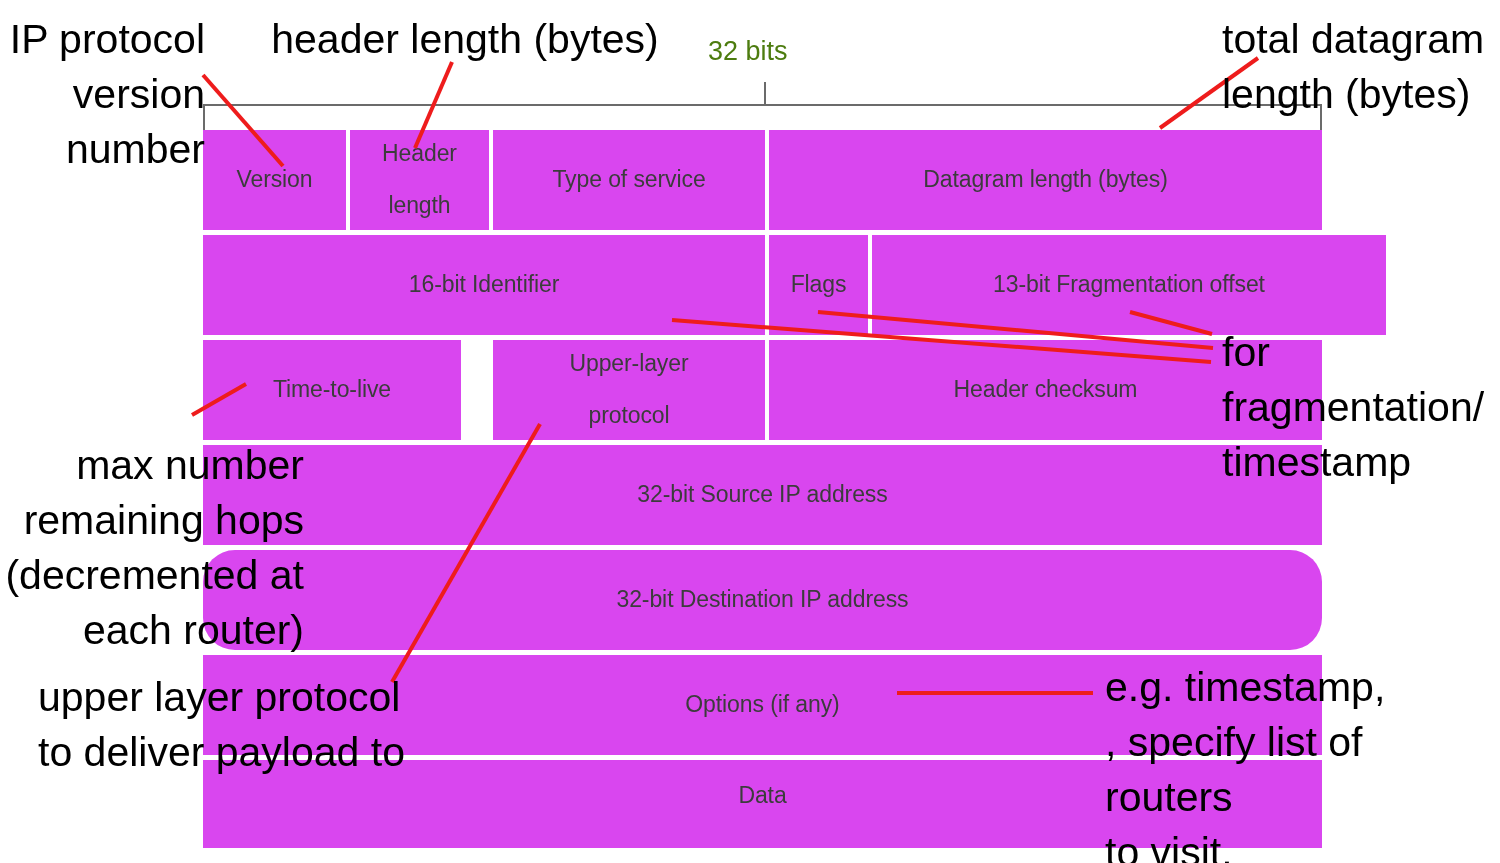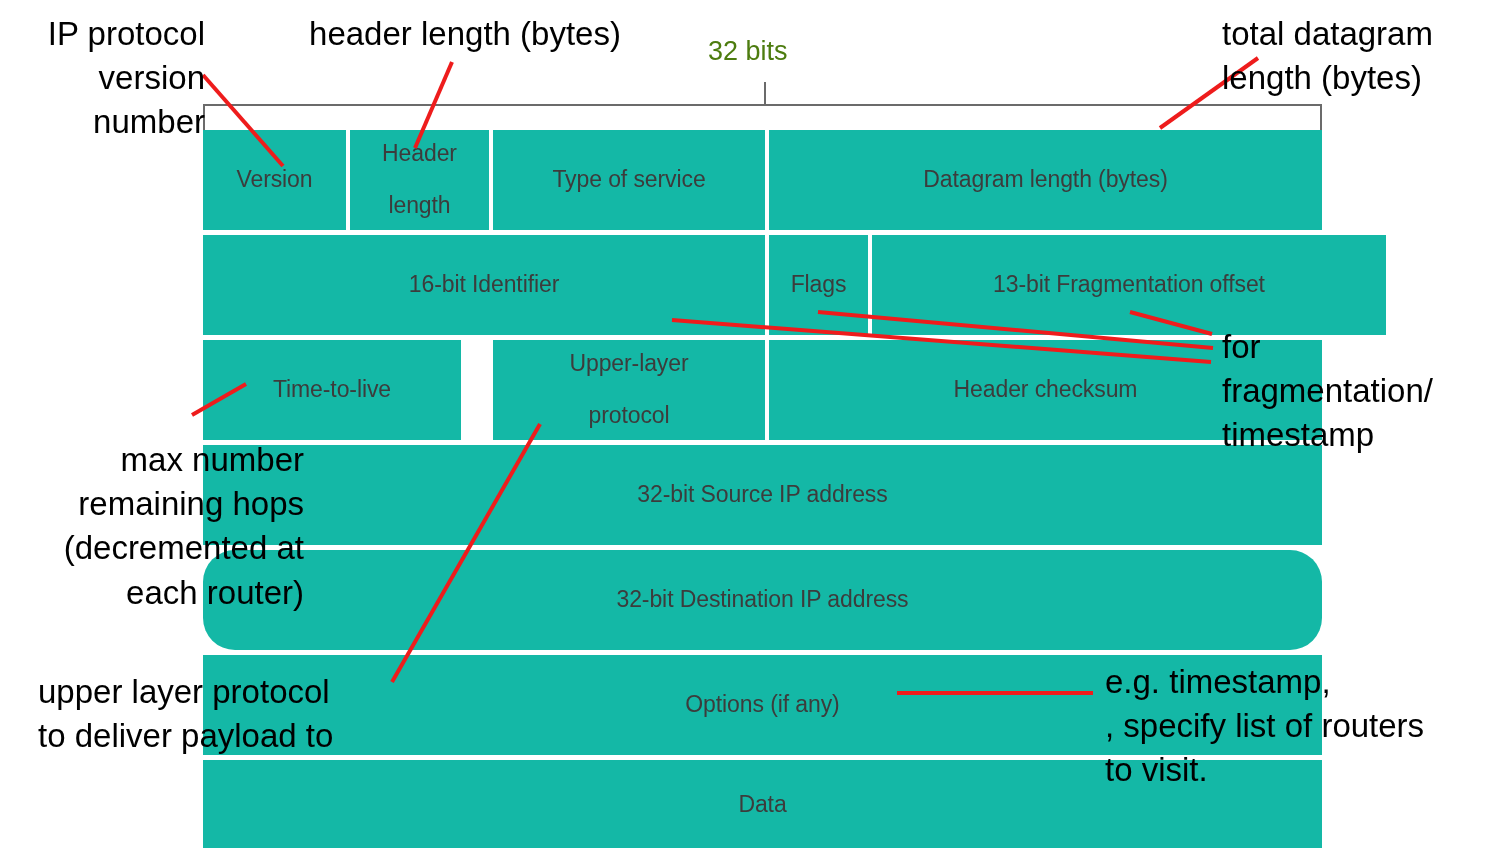--- a/index.html
+++ b/index.html
@@ -28,21 +28,21 @@
     position: absolute;
     left: 0;
     width: 100%;
     box-sizing: border-box;
   }
   .cell {
     position: absolute;
     top: 0;
     height: 100%;
     box-sizing: border-box;
-    background: #14b8a6;
+    background: #d946ef;
     display: flex;
     align-items: center;
     justify-content: center;
     text-align: center;
     color: #3c3c3c;
     font-size: 23px;
     font-family: "Liberation Sans", sans-serif;
     line-height: 1.12;
     letter-spacing: -0.1px;
   }
@@ -87,21 +87,21 @@
     top: 36px;
     font-size: 27px;
     color: #4d7c0f;
     font-family: "Liberation Sans", sans-serif;
   }
 
   
   .callout {
     position: absolute;
     color: #000000;
-    font-size: 33px;
+    font-size: 41px;
     line-height: 1.34;
     font-family: "Liberation Sans", sans-serif;
     white-space: pre-line;
   }
   .ca-right  { text-align: right; }
   .ca-left   { text-align: left; }
   .ca-center { text-align: center; }
 
   #c-ipversion     { left: 0px;    top: 12px;  width: 205px; }
   #c-headerlen     { left: 270px;  top: 12px;  width: 390px; }
@@ -185,21 +185,21 @@
       </div>
     </div>
 
     <div class="row r6">
       <div class="cell" style="left:0px; width:1119px;text-align:right;">
         <span>Options (if any)</span>
       </div>
     </div>
 
     <div class="row r7">
-      <div class="cell" style="left:0px; width:1119px; align-items:flex-start; padding-top:32px;">
+      <div class="cell" style="left:0px; width:1119px; align-items:flex-start; padding-top:23px;">
         <span>Data</span>
       </div>
     </div>
   </div>
 
   <svg id="leaders" viewBox="0 0 1500 863" xmlns="http://www.w3.org/2000/svg">
     <g stroke="#ee1c1c" stroke-width="4" stroke-linecap="butt" fill="none">
 
       <line x1="203" y1="75" x2="283" y2="166"></line>
 

